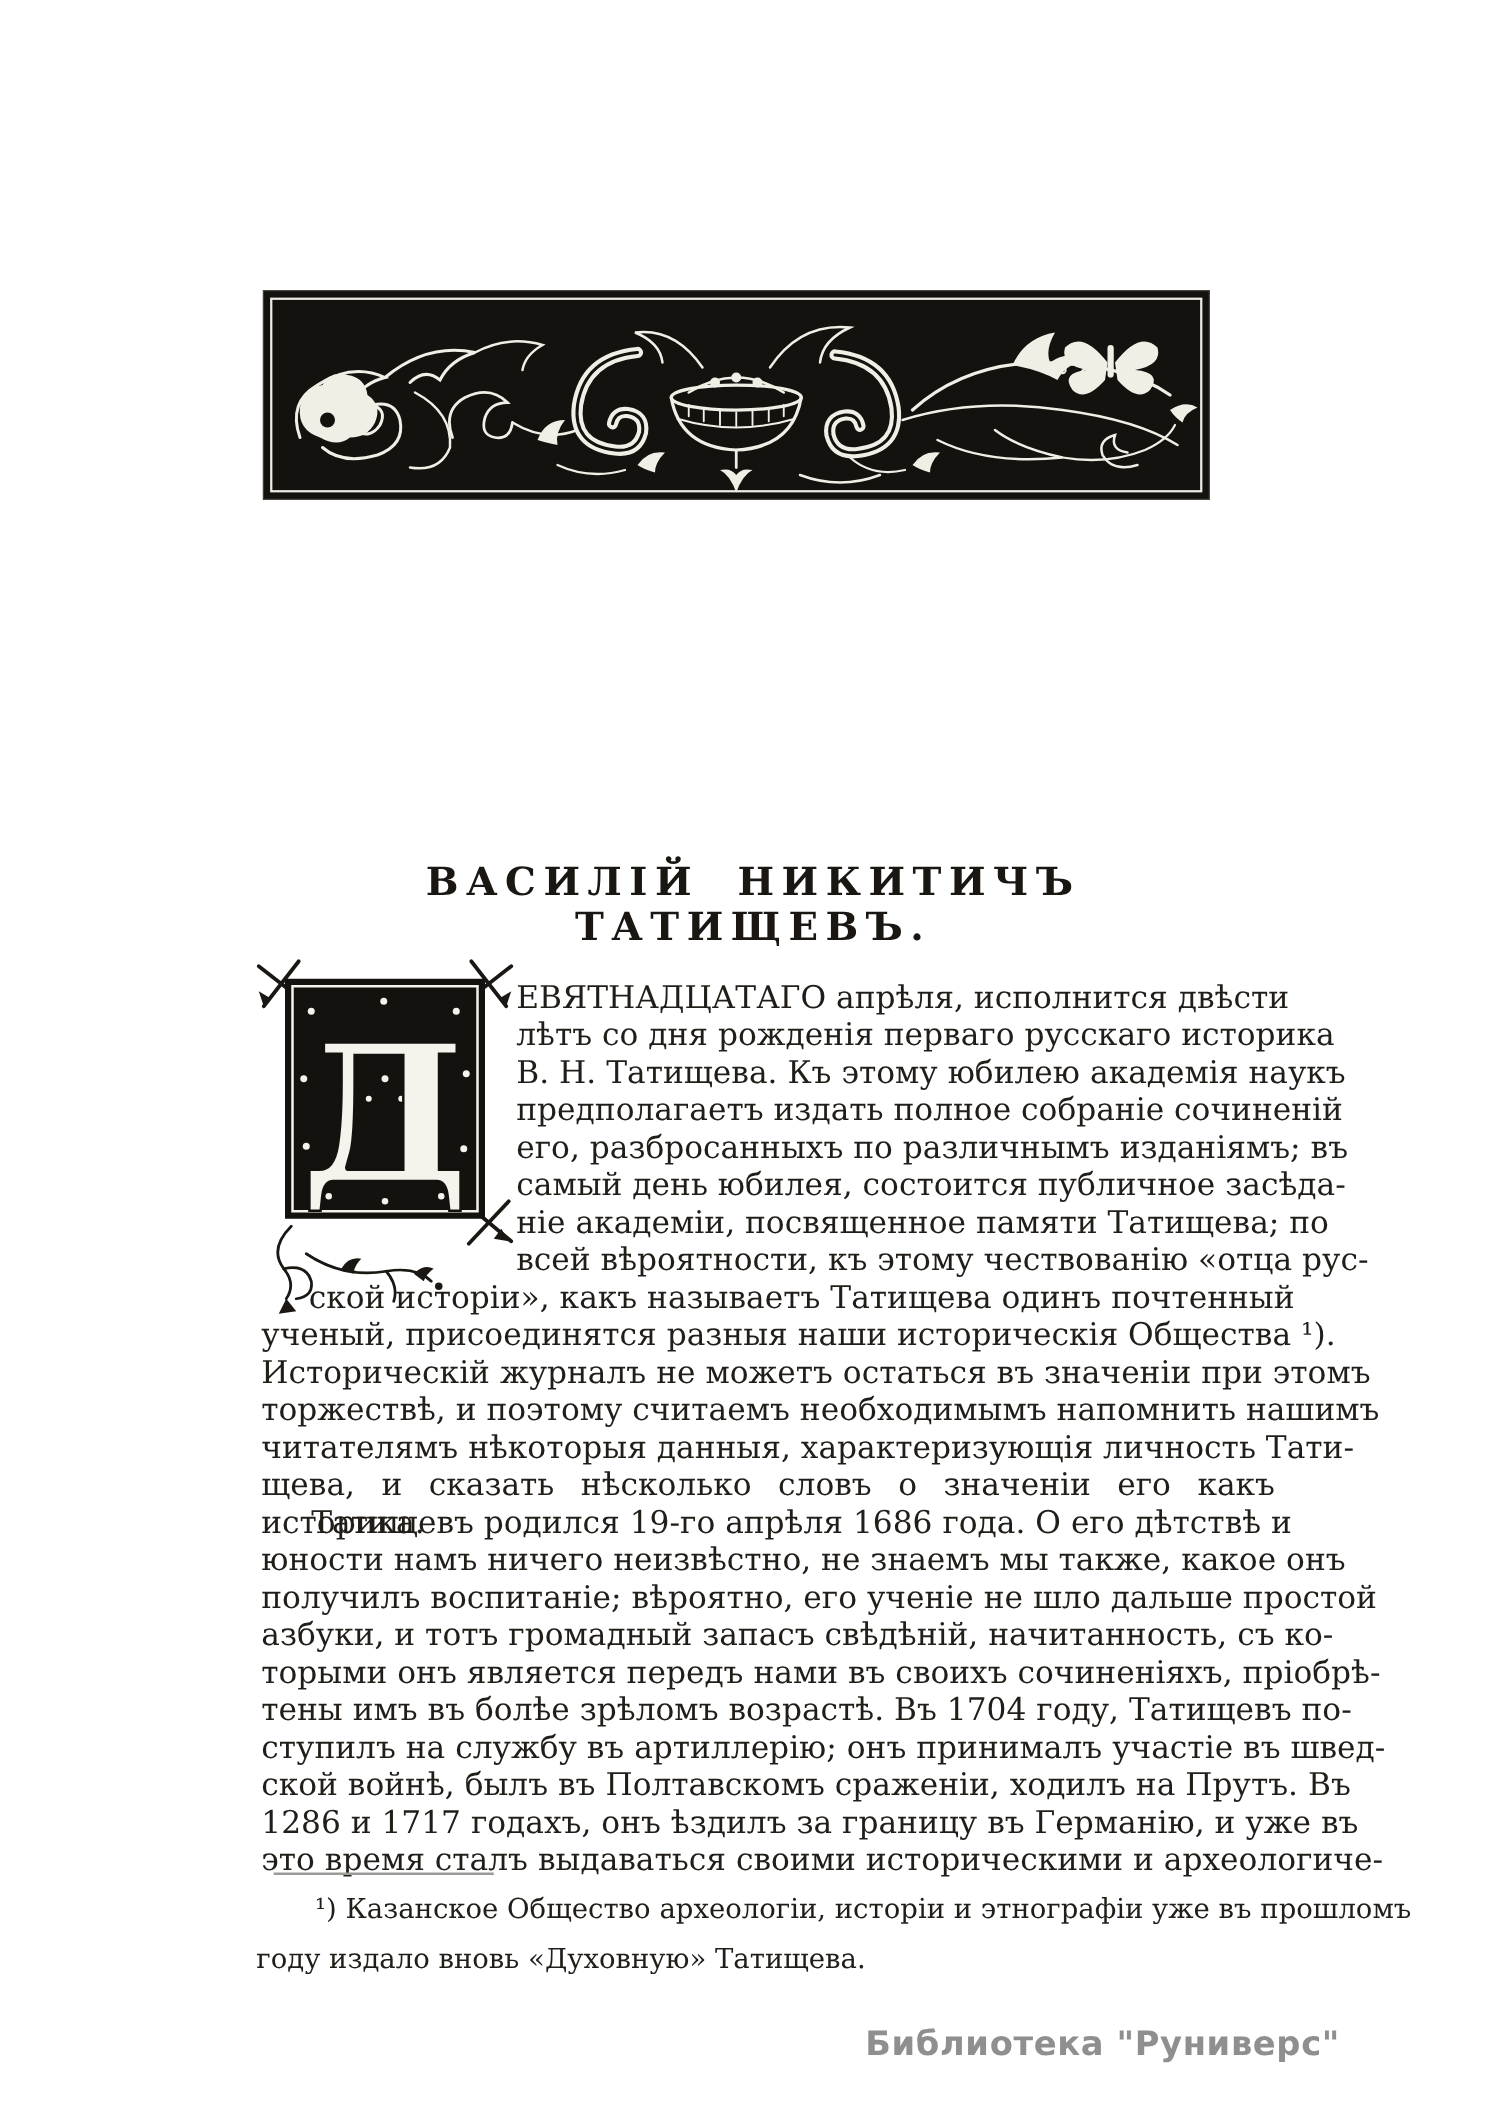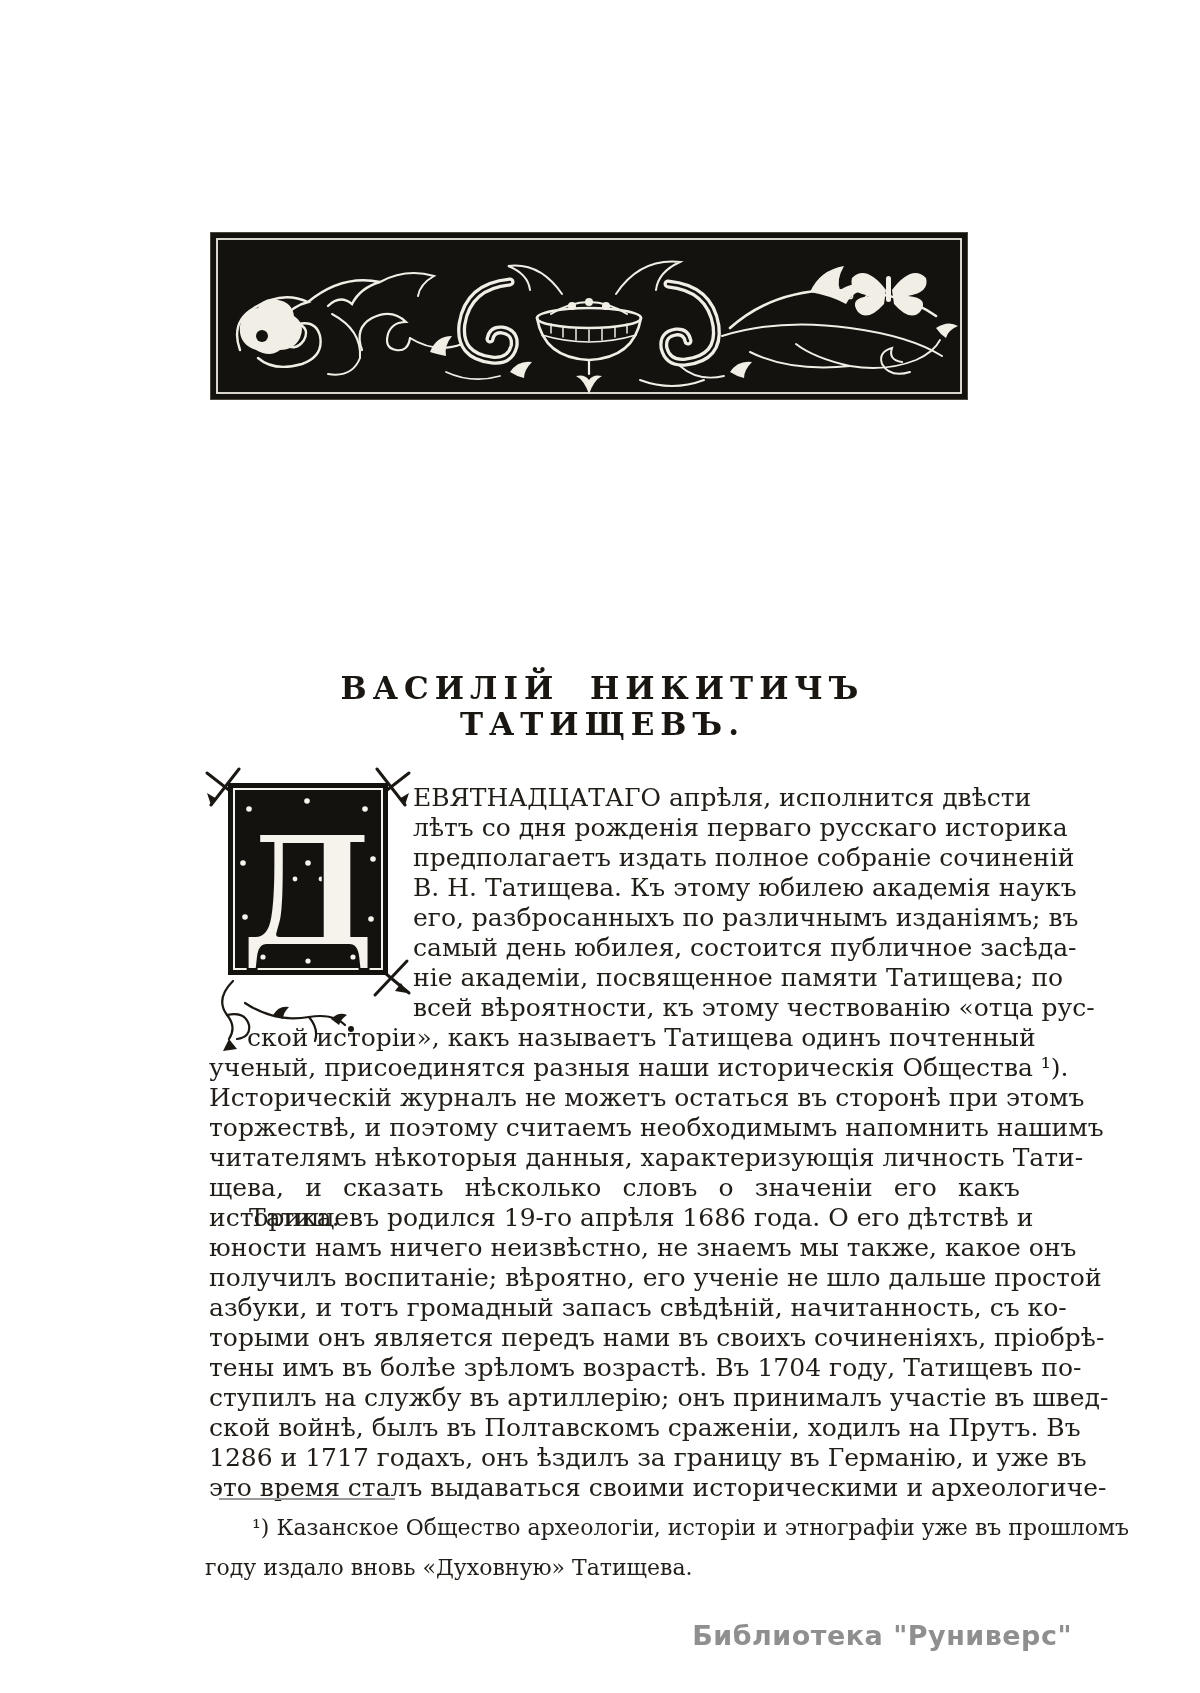--- a/index.html
+++ b/index.html
@@ -9,21 +9,21 @@
     margin:0 auto;
     background:#ffffff;
     font-family:"DejaVu Serif", serif;
     color:#211d18;
     overflow:hidden;
   }
   
   .band{position:absolute;left:210px;top:232px;width:758px;height:168px;}
   
   .title{
-    position:absolute;left:185px;top:670px;width:835px;
+    position:absolute;left:185px;top:688px;width:835px;
     text-align:center;
     font-size:31px;font-weight:bold;
     letter-spacing:6px;word-spacing:14px;
     color:#1a1713;
   }
   
   .text{position:absolute;left:185px;top:783px;width:835px;}
   .ln{
     height:30px;line-height:30px;font-size:25px;
     text-align:justify;text-align-last:justify;
@@ -181,29 +181,29 @@
       <g fill="#1b1814">
         <polygon points="26,272 20,284 34,282"></polygon>
         <path d="M70,248 q6,-10 16,-8 q-6,6 -6,12 z"></path>
         <path d="M128,252 q8,-8 16,-4 q-6,4 -8,10 z"></path>
         <circle cx="148" cy="262" r="3"></circle>
       </g>
     </svg>
 
     <div class="ln ind">ЕВЯТНАДЦАТАГО  апрѣля,  исполнится  двѣсти</div>
     <div class="ln ind">лѣтъ  со  дня  рожденія  перваго  русскаго  историка</div>
+    <div class="ln ind">В. Н. Татищева.  Къ  этому  юбилею  академія наукъ</div>
     <div class="ln ind">предполагаетъ  издать  полное  собраніе  сочиненій</div>
-    <div class="ln ind">В. Н. Татищева.  Къ  этому  юбилею  академія наукъ</div>
     <div class="ln ind">его,  разбросанныхъ  по  различнымъ  изданіямъ;  въ</div>
     <div class="ln ind">самый  день  юбилея,  состоится  публичное  засѣда-</div>
     <div class="ln ind">ніе  академіи,  посвященное  памяти  Татищева;  по</div>
     <div class="ln ind">всей  вѣроятности,  къ  этому  чествованію  «отца рус-</div>
     <div class="ln ind2">ской  исторіи»,  какъ  называетъ  Татищева  одинъ  почтенный</div>
     <div class="ln">ученый,  присоединятся  разныя  наши  историческія  Общества ¹).</div>
-    <div class="ln">Историческій  журналъ  не  можетъ  остаться  въ  сторонѣ  при  этомъ</div>
+    <div class="ln">Историческій  журналъ  не  можетъ  остаться  въ  значеніи  при  этомъ</div>
     <div class="ln">торжествѣ,  и  поэтому  считаемъ  необходимымъ  напомнить  нашимъ</div>
     <div class="ln">читателямъ  нѣкоторыя  данныя,  характеризующія  личность  Тати-</div>
     <div class="ln plast">щева,  и  сказать  нѣсколько  словъ  о  значеніи  его  какъ  историка.</div>
 
     <div class="ln pind">Татищевъ  родился  19-го  апрѣля  1686  года.  О  его  дѣтствѣ  и</div>
     <div class="ln">юности  намъ  ничего  неизвѣстно,  не  знаемъ  мы  также,  какое  онъ</div>
     <div class="ln">получилъ  воспитаніе;  вѣроятно,  его  ученіе  не  шло  дальше  простой</div>
     <div class="ln">азбуки,  и  тотъ  громадный  запасъ  свѣдѣній,  начитанность,  съ  ко-</div>
     <div class="ln">торыми  онъ  является  передъ  нами  въ  своихъ  сочиненіяхъ,  пріобрѣ-</div>
     <div class="ln">тены  имъ  въ  болѣе  зрѣломъ  возрастѣ.  Въ  1704  году,  Татищевъ  по-</div>

